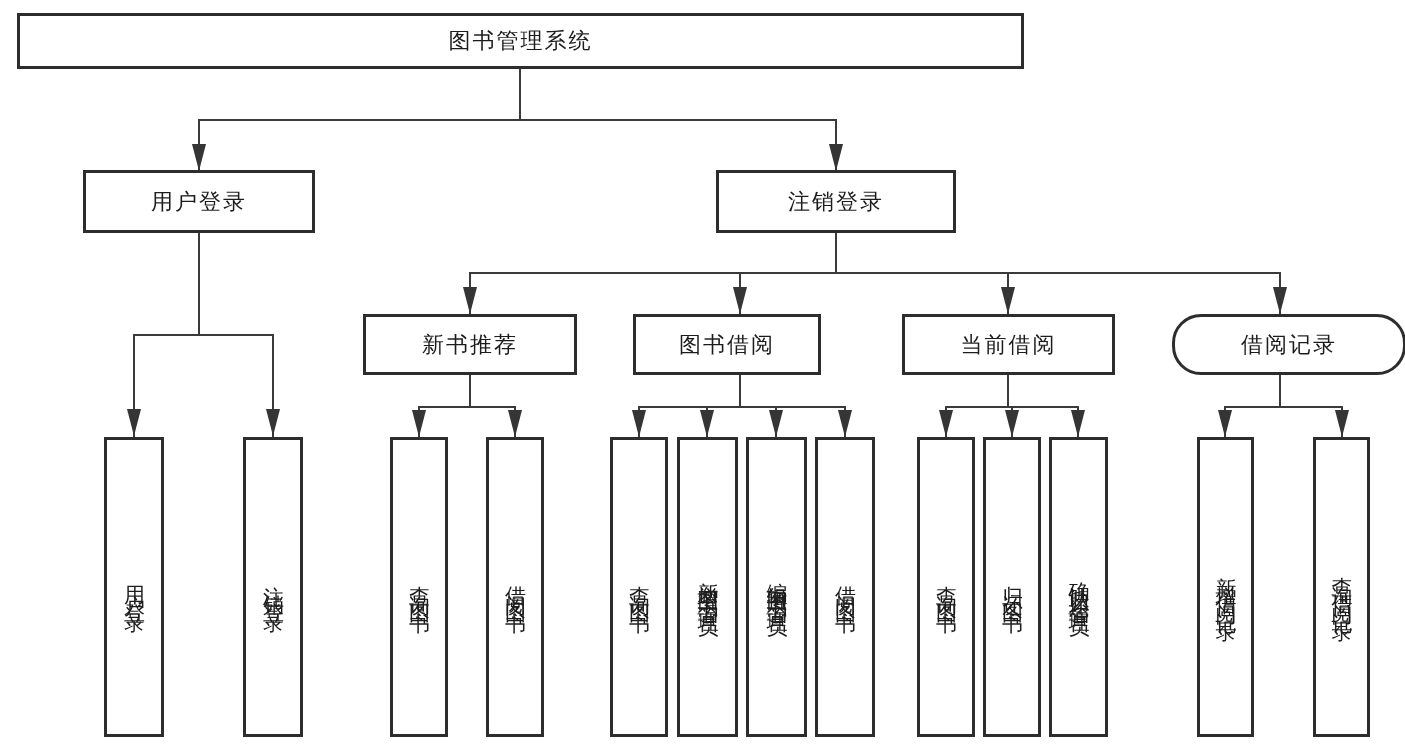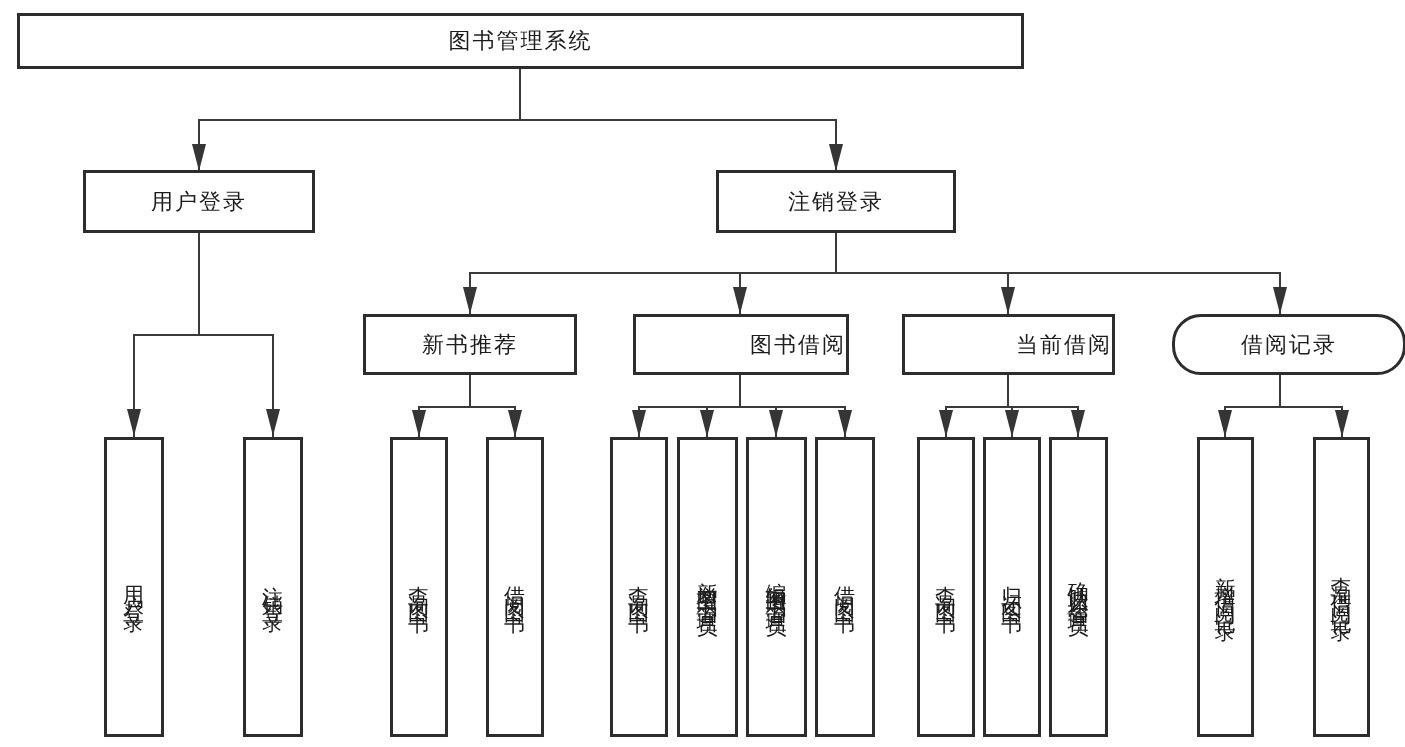--- a/index.html
+++ b/index.html
@@ -1,20 +1,20 @@
 <!DOCTYPE html>
 <html><head>
 <meta charset="utf-8">
 <style>
   html,body { margin:0; padding:0; background:#ffffff; }
   .canvas {
     position:relative;
     width:1405px; height:747px;
     background:#ffffff;
-    font-family:Liberation Sans, sans-serif;
+    font-family:Liberation Serif, serif;
     overflow:hidden;
   }
   .box {
     position:absolute;
     box-sizing:border-box;
     border:3px solid #2d2d2d;
     background:#ffffff;
     display:flex;
     align-items:center;
     justify-content:center;
@@ -124,24 +124,24 @@
   <div class="box" style="left:83px;top:170px;width:232px;height:63px;">
     <span class="hlabel">用户登录</span>
   </div>
   <div class="box" style="left:716px;top:170px;width:240px;height:63px;">
     <span class="hlabel">注销登录</span>
   </div>
 
   <div class="box" style="left:363px;top:314px;width:214px;height:61px;">
     <span class="hlabel">新书推荐</span>
   </div>
-  <div class="box" style="left:633px;top:314px;width:216px;height:61px;justify-content:flex-end;">
+  <div class="box" style="left:633px;top:314px;width:188px;height:61px;">
     <span class="hlabel">图书借阅</span>
   </div>
-  <div class="box" style="left:902px;top:314px;width:213px;height:61px;justify-content:flex-end;">
+  <div class="box" style="left:902px;top:314px;width:213px;height:61px;">
     <span class="hlabel">当前借阅</span>
   </div>
   <div class="box" style="left:1172px;top:314px;width:234px;height:61px;border-radius:29px;">
     <span class="hlabel">借阅记录</span>
   </div>
 
   <div class="box" style="left:104px;top:437px;width:60px;height:300px;">
     <span class="vlabel">用户登录</span>
   </div>
   <div class="box" style="left:243px;top:437px;width:60px;height:300px;">

